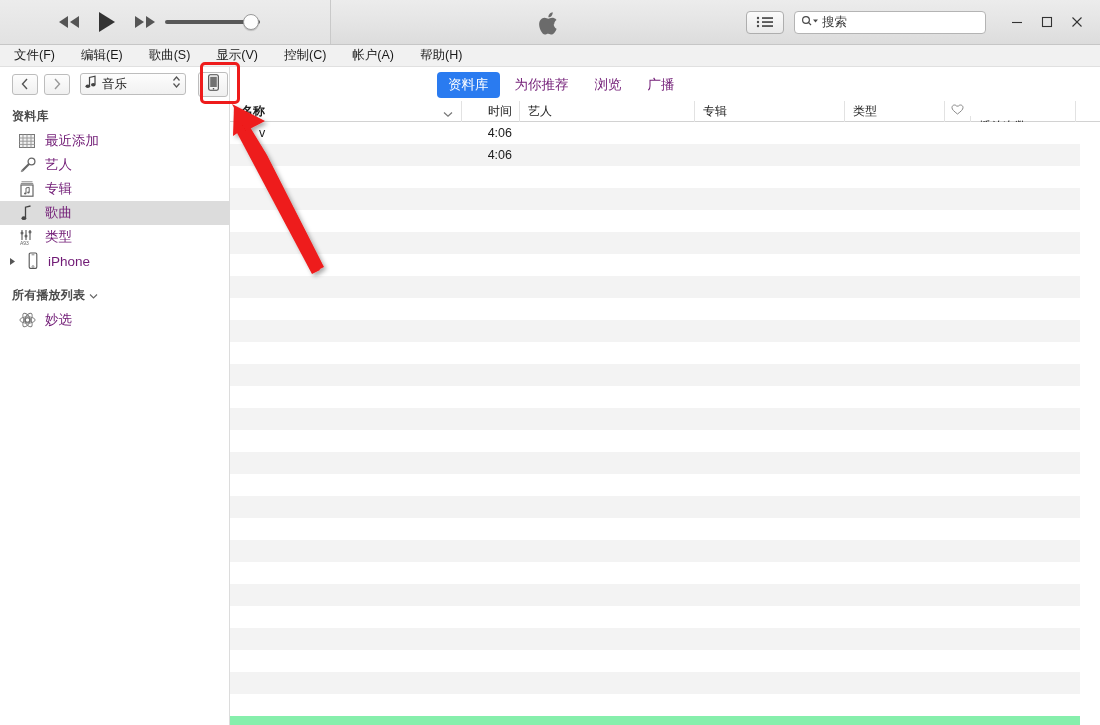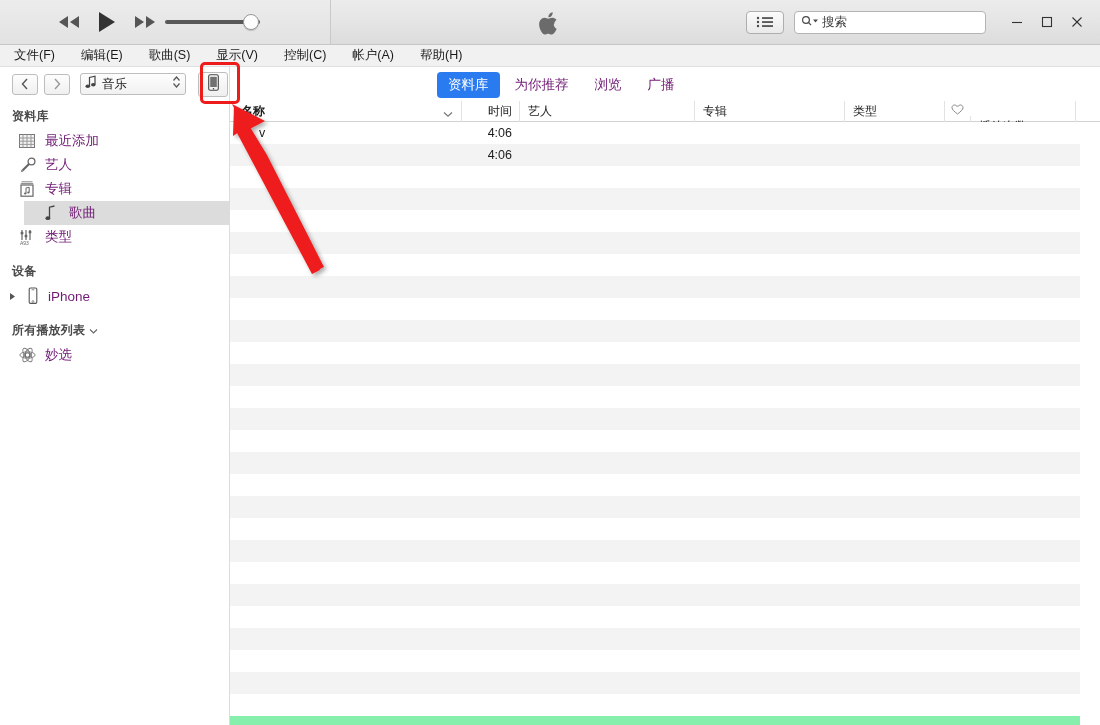--- a/index.html
+++ b/index.html
@@ -123,21 +123,21 @@
   }
   .side-header {
     font-size: 12px; font-weight: bold; color: #4a4a4a;
     padding: 7px 0 4px 12px; letter-spacing: .2px;
   }
   .side-header.with-chev { display: flex; align-items: center; gap: 4px; }
   .side-item {
     height: 24px; display: flex; align-items: center; gap: 9px;
     padding-left: 18px; cursor: pointer; font-size: 13.5px; color: #701a75;
   }
-  .side-item.selected { background: #dcdcdc; margin-left: 24px; }
+  .side-item.selected { background: #dcdcdc; }
   .side-item .ico {
     width: 18px; height: 18px; display: flex; align-items: center; justify-content: center;
     flex: 0 0 18px;
   }
   .side-item.device { padding-left: 6px; gap: 6px; }
   .disclosure { width: 12px; display: flex; align-items: center; justify-content: center; }
 
   
   .content {
     position: absolute; left: 230px; top: 101px; width: 870px; height: 624px;
@@ -392,21 +392,20 @@
           <line x1="11" y1="1" x2="11" y2="11" stroke="#666" stroke-width="1.2"></line>
           <circle cx="3" cy="4" r="1.5" fill="#666"></circle>
             <circle cx="7" cy="7" r="1.5" fill="#666"></circle>
             <circle cx="11" cy="3" r="1.5" fill="#666"></circle>
           <text x="1" y="16" font-size="5" fill="#666" font-family="sans-serif">A93</text>
         </svg>
       </span>
       <span>类型</span>
     </div>
 
-    <div class="side-header" style="padding-top:14px">设备</div>
 
     <div class="side-item device">
       <span class="disclosure">
         <svg width="7" height="9" viewBox="0 0 7 9">
             <polygon points="1,1 1,8 6,4.5" fill="#555"></polygon>
           </svg>
       </span>
       <span class="ico">
         <svg width="12" height="18" viewBox="0 0 12 18">
           <rect x="2.2" y="1" width="7.6" height="15.4" rx="1.3" fill="none" stroke="#555" stroke-width="1.1"></rect>

